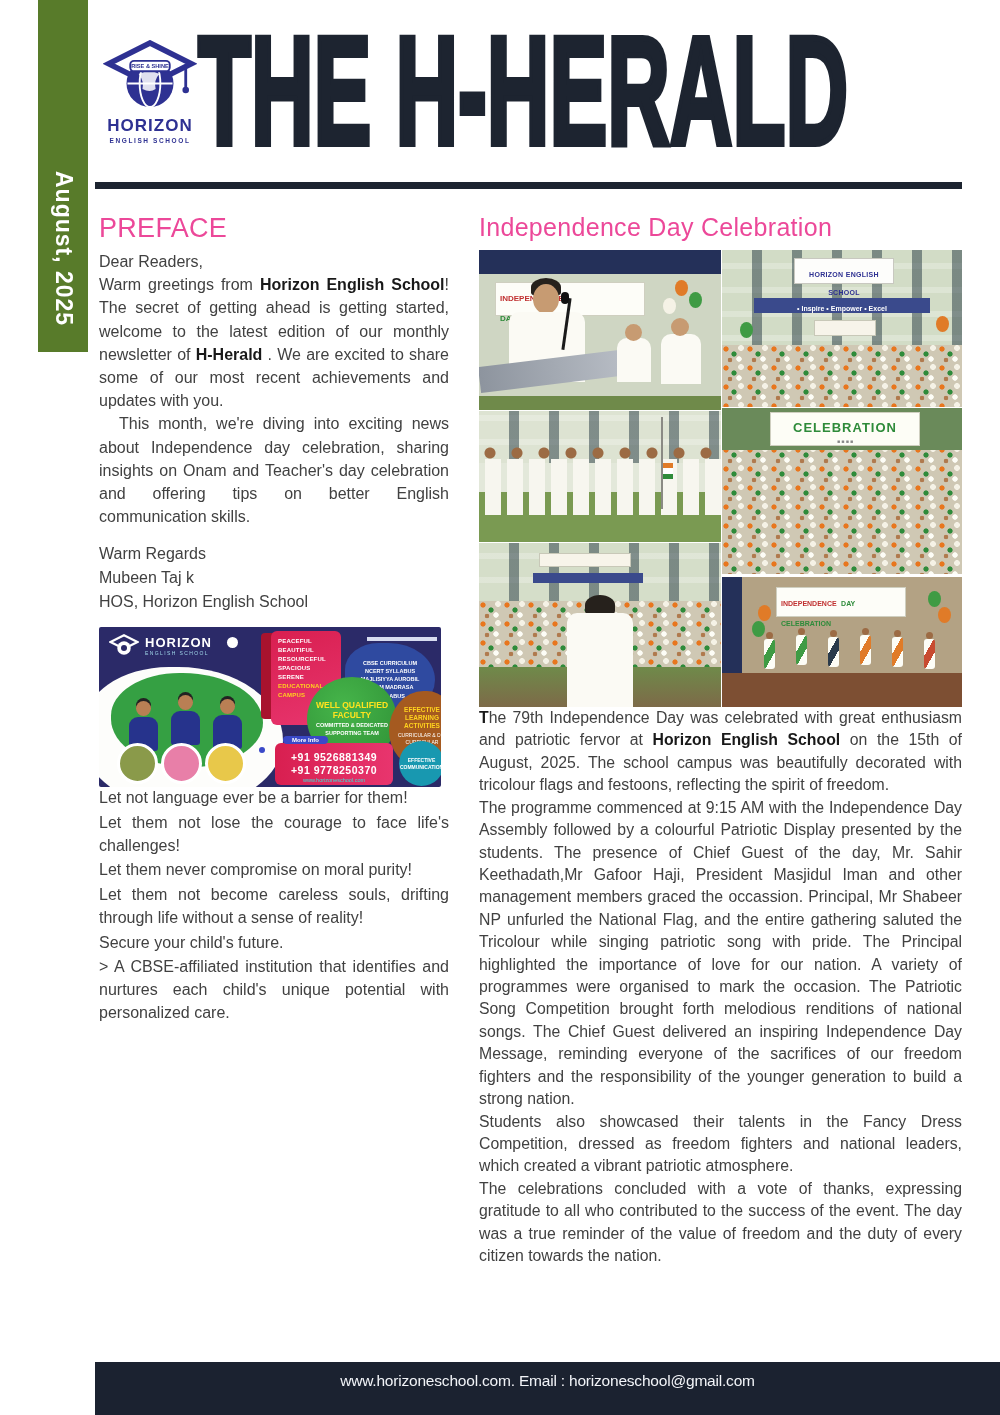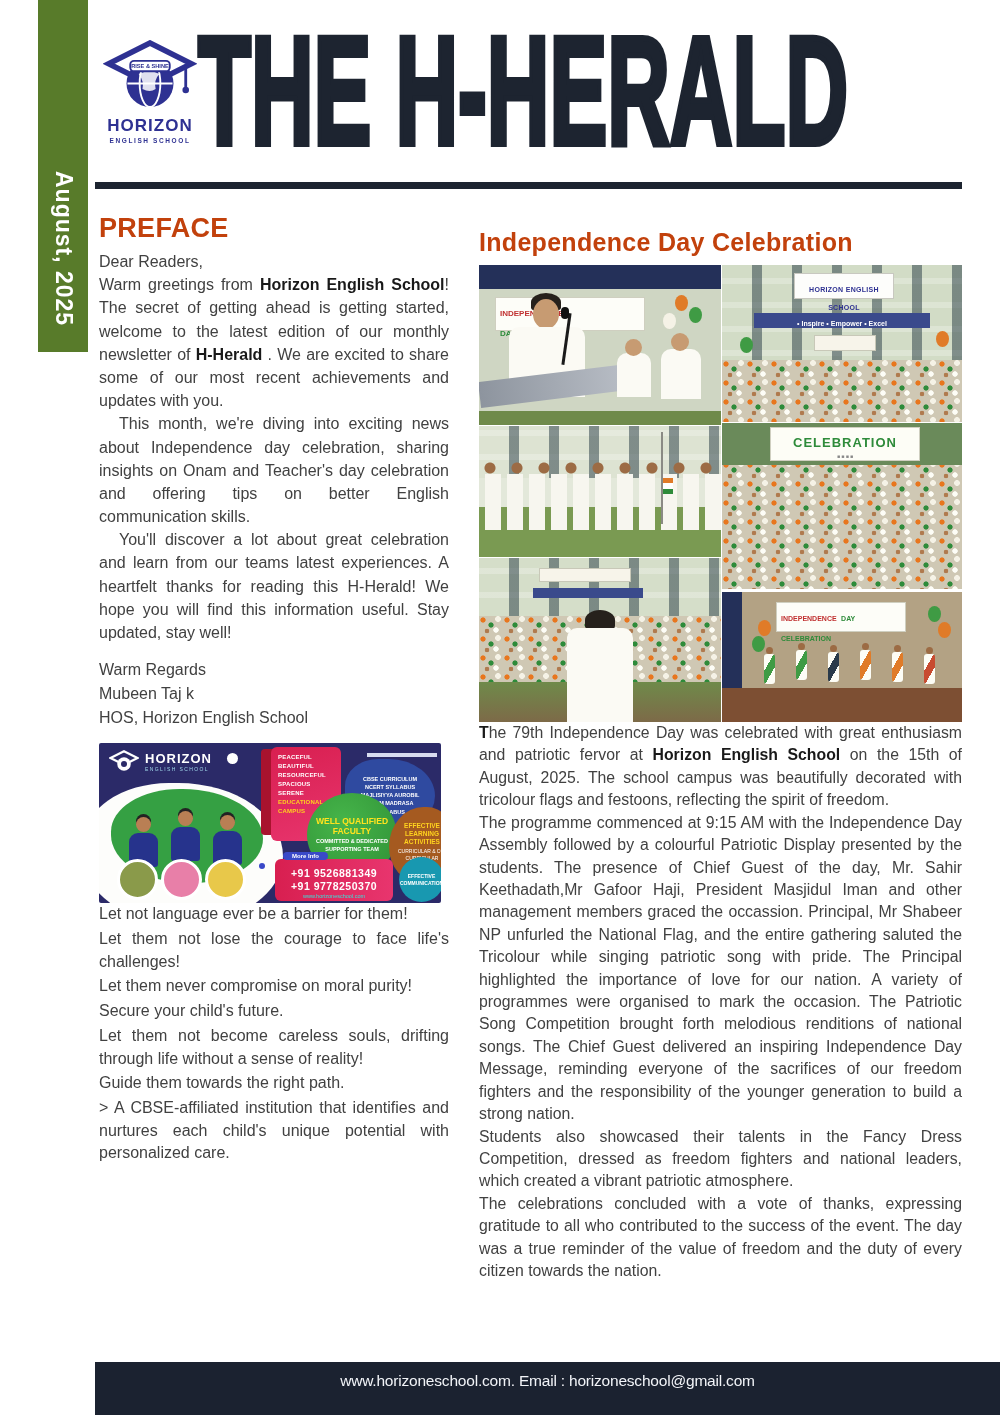--- a/index.html
+++ b/index.html
@@ -17,22 +17,22 @@
   .logo{position:absolute;left:100px;top:40px;width:100px;text-align:center;}
   .logo-name{font-size:17px;font-weight:bold;color:#2e3192;letter-spacing:1px;margin-top:2px;}
   .logo-sub{font-size:6.5px;font-weight:bold;color:#2e3192;letter-spacing:1.6px;margin-top:1px;}
   .title-svg{position:absolute;left:196px;top:24px;}
   .subtitle{position:absolute;left:150px;top:150px;width:680px;text-align:center;
             font-size:26px;color:#1d2430;}
   .rule{position:absolute;left:95px;top:182px;width:867px;height:7px;background:#1d2430;}
 
   
   .left-col{position:absolute;left:99px;top:213px;width:350px;}
-  .right-col{position:absolute;left:479px;top:228px;width:483px;}
-  h2{margin:0 0 6px 0;font-size:27px;font-weight:700;color:#c2410c;letter-spacing:.3px;
+  .right-col{position:absolute;left:479px;top:213px;width:483px;}
+  h2{margin:0 0 6px 0;font-size:27px;font-weight:400;color:#ec4899;letter-spacing:.3px;
      font-family:"Liberation Sans",sans-serif;}
   .right-col h2{font-size:25px;margin-bottom:8px;}
   .left-col p,.right-col p{margin:0;font-size:16px;line-height:1.45;text-align:justify;color:#414141;}
   .right-col p{font-size:15.8px;line-height:1.42;}
   .ind{text-indent:20px;}
   .b{font-weight:bold;color:#191919;}
   .signoff{margin-top:14px;line-height:1.5;}
   .signoff p{text-align:left;line-height:1.5;}
 
   
@@ -144,21 +144,20 @@
     <text x="2" y="96" font-family="Liberation Sans, sans-serif" font-size="100" font-weight="bold" fill="#1d2430" stroke="#1d2430" stroke-width="4" textLength="650" lengthAdjust="spacingAndGlyphs">THE H-HERALD</text>
   </svg>
 
   <div class="rule"></div>
 
   <section class="left-col">
     <h2>PREFACE</h2>
     <p>Dear Readers,</p>
     <p><span>Warm greetings from </span><span class="b">Horizon English School</span><span>! The secret of getting ahead is getting started, welcome to the latest edition of our monthly newsletter of </span><span class="b">H-Herald</span><span> . We are excited to share some of our most recent achievements and updates with you.</span></p>
     <p class="ind">This month, we're diving into exciting news about Independence day celebration, sharing insights on Onam and Teacher's day celebration and offering tips on better English communication skills.</p>
-    <p class="ind">You'll discover a lot about great celebration and learn from our teams latest experiences. A heartfelt thanks for reading this H-Herald! We hope you will find this information useful. Stay updated, stay well!</p>
 
     <div class="signoff">
       <p>Warm Regards</p>
       <p>Mubeen Taj k</p>
       <p>HOS, Horizon English School</p>
     </div>
 
     <div class="ad">
       <div class="ad-whiteblob"></div>
       <span class="dot" style="left:128px;top:10px;width:11px;height:11px;"></span>
@@ -224,23 +223,22 @@
           <div>+91 9526881349</div>
           <div>+91 9778250370</div>
         </div>
         <div class="weburl">www.horizoneschool.com</div>
       </div>
     </div>
 
     <p class="pl">Let not language ever be a barrier for them!</p>
     <p class="pl">Let them not lose the courage to face life's challenges!</p>
     <p class="pl">Let them never compromise on moral purity!</p>
+    <p class="pl">Let them not become careless souls, drifting through life without a sense of reality!</p>
     <p class="pl">Secure your child's future.</p>
-    <p class="pl">Let them not become careless souls, drifting through life without a sense of reality!</p>
-    <p class="pl">Guide them towards the right path.</p>
     <p class="pl">&gt; A CBSE-affiliated institution that identifies and nurtures each child's unique potential with personalized care.</p>
   </section>
 
   <section class="right-col">
     <h2>Independence Day Celebration</h2>
 
     <div class="collage">
 
       <div class="tile" style="left:0;top:0;width:242px;height:160px;background:#cfd6c3;">
         <div class="abs" style="left:0;top:0;width:100%;height:24px;background:#243059;"></div>

